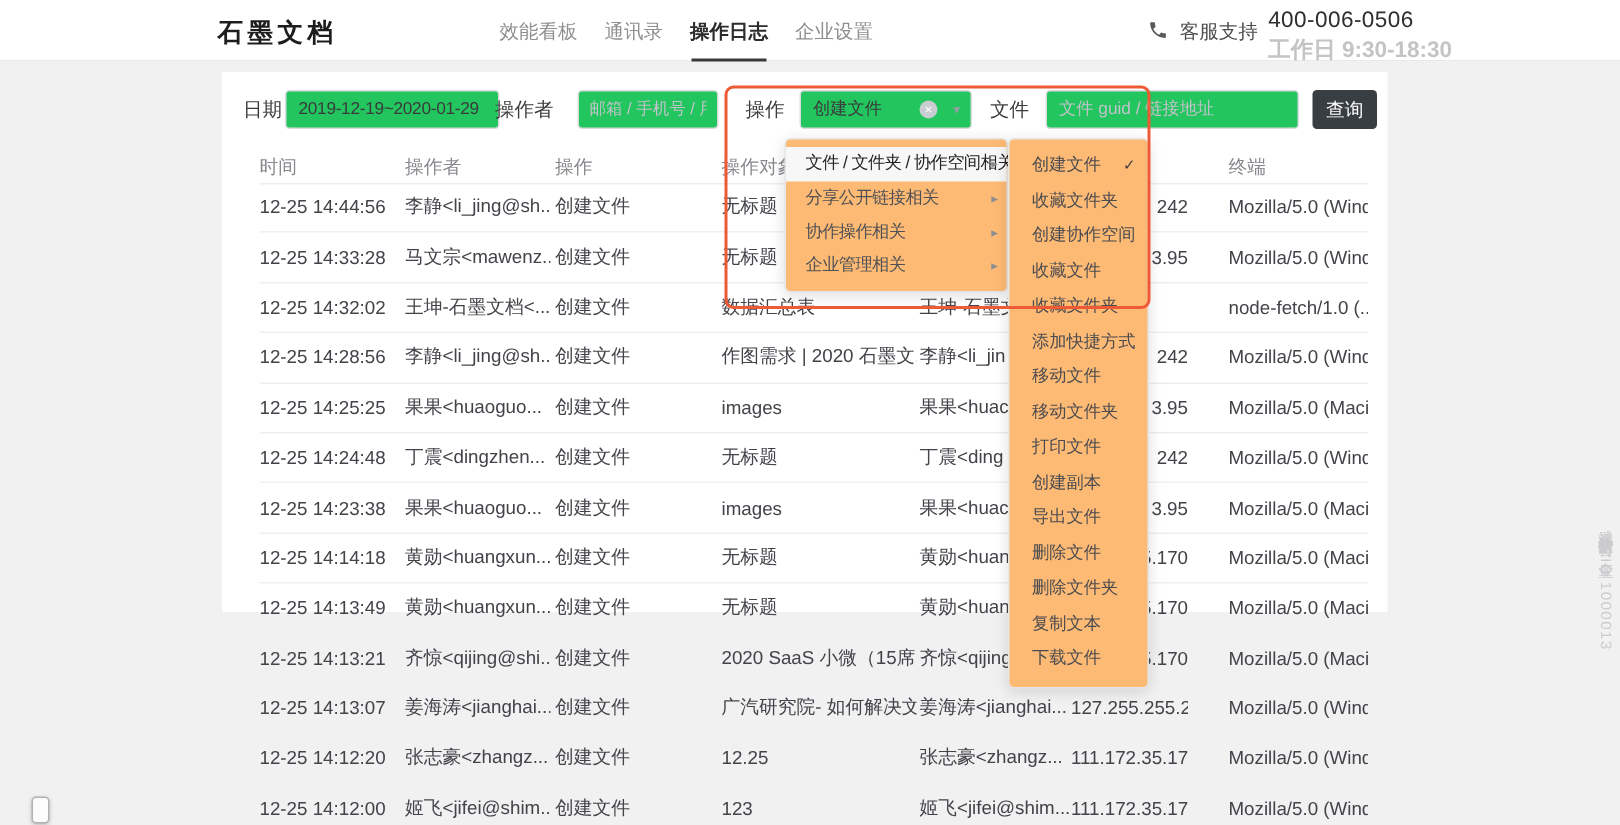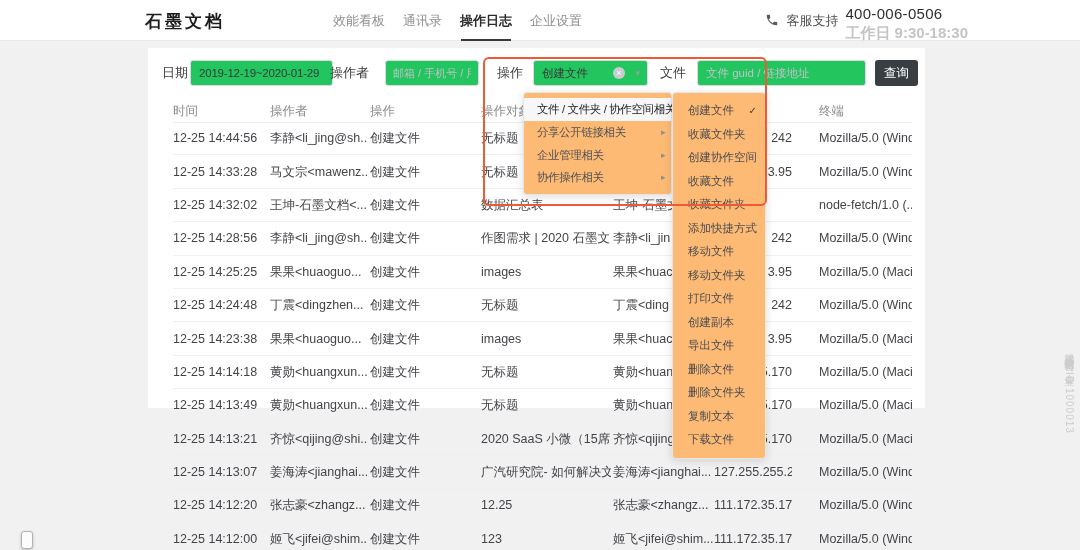--- a/index.html
+++ b/index.html
@@ -280,26 +280,26 @@
       <span>文件 / 文件夹 / 协作空间相关</span>
       <span class="arrow"></span>
     </div>
 
     <div class="group-item">
       <span>分享公开链接相关</span>
       <span class="arrow"></span>
     </div>
 
     <div class="group-item">
+      <span>协作操作相关</span>
+      <span class="arrow"></span>
+    </div>
+
+    <div class="group-item">
       <span>企业管理相关</span>
-      <span class="arrow"></span>
-    </div>
-
-    <div class="group-item">
-      <span>协作操作相关</span>
       <span class="arrow"></span>
     </div>
   </div>
 
 <div class="panel panel-options">
 
     <div class="opt-item active">
       <span>创建文件</span>
       <span class="check"></span>
     </div>

